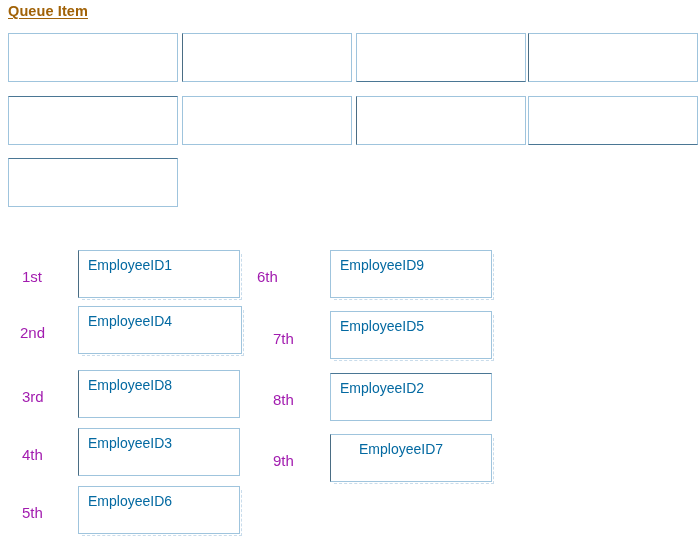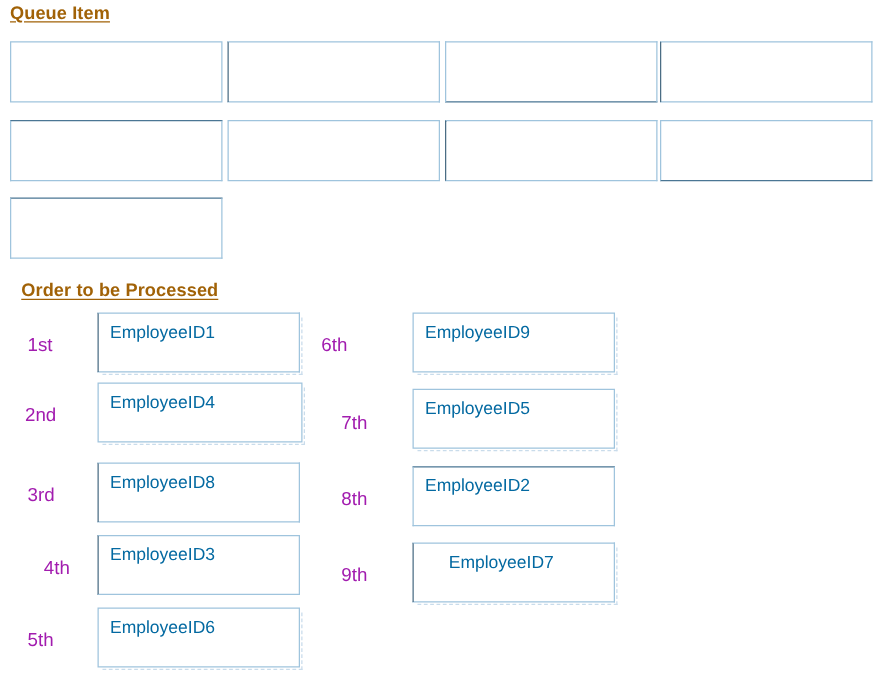--- a/index.html
+++ b/index.html
@@ -97,36 +97,35 @@
       <div class="box queue-box dark-left" style="left: 182px; top: 33px; width: 170px; height: 49px;"></div>
       <div class="box queue-box dark-bottom" style="left: 356px; top: 33px; width: 170px; height: 49px;"></div>
       <div class="box queue-box dark-left" style="left: 528px; top: 33px; width: 170px; height: 49px;"></div>
       <div class="box queue-box dark-top" style="left: 8px; top: 96px; width: 170px; height: 49px;"></div>
       <div class="box queue-box" style="left: 182px; top: 96px; width: 170px; height: 49px;"></div>
       <div class="box queue-box dark-left" style="left: 356px; top: 96px; width: 170px; height: 49px;"></div>
       <div class="box queue-box dark-bottom" style="left: 528px; top: 96px; width: 170px; height: 49px;"></div>
       <div class="box queue-box dark-top" style="left: 8px; top: 158px; width: 170px; height: 49px;"></div>
     </div>
 
-  <div class="section-heading" id="order-heading">Order to be Processed</div>
 
   <div id="order-left">
       <div class="rank-label" style="left: 22px; top: 268px;">1st</div>
       <div class="box value-box ghost dark-left" style="left: 78px; top: 250px; width: 162px;">
         <span class="value-text">EmployeeID1</span>
       </div>
       <div class="rank-label" style="left: 20px; top: 324px;">2nd</div>
       <div class="box value-box ghost" style="left: 78px; top: 306px; width: 164px;">
         <span class="value-text">EmployeeID4</span>
       </div>
       <div class="rank-label" style="left: 22px; top: 388px;">3rd</div>
       <div class="box value-box dark-left" style="left: 78px; top: 370px; width: 162px;">
         <span class="value-text">EmployeeID8</span>
       </div>
-      <div class="rank-label" style="left: 22px; top: 446px; margin-left: 13px;">4th</div>
+      <div class="rank-label" style="left: 22px; top: 446px;">4th</div>
       <div class="box value-box dark-left" style="left: 78px; top: 428px; width: 162px;">
         <span class="value-text">EmployeeID3</span>
       </div>
       <div class="rank-label" style="left: 22px; top: 504px;">5th</div>
       <div class="box value-box ghost" style="left: 78px; top: 486px; width: 162px;">
         <span class="value-text">EmployeeID6</span>
       </div>
     </div>
   <div id="order-right">
       <div class="rank-label" style="left: 257px; top: 268px;">6th</div>

